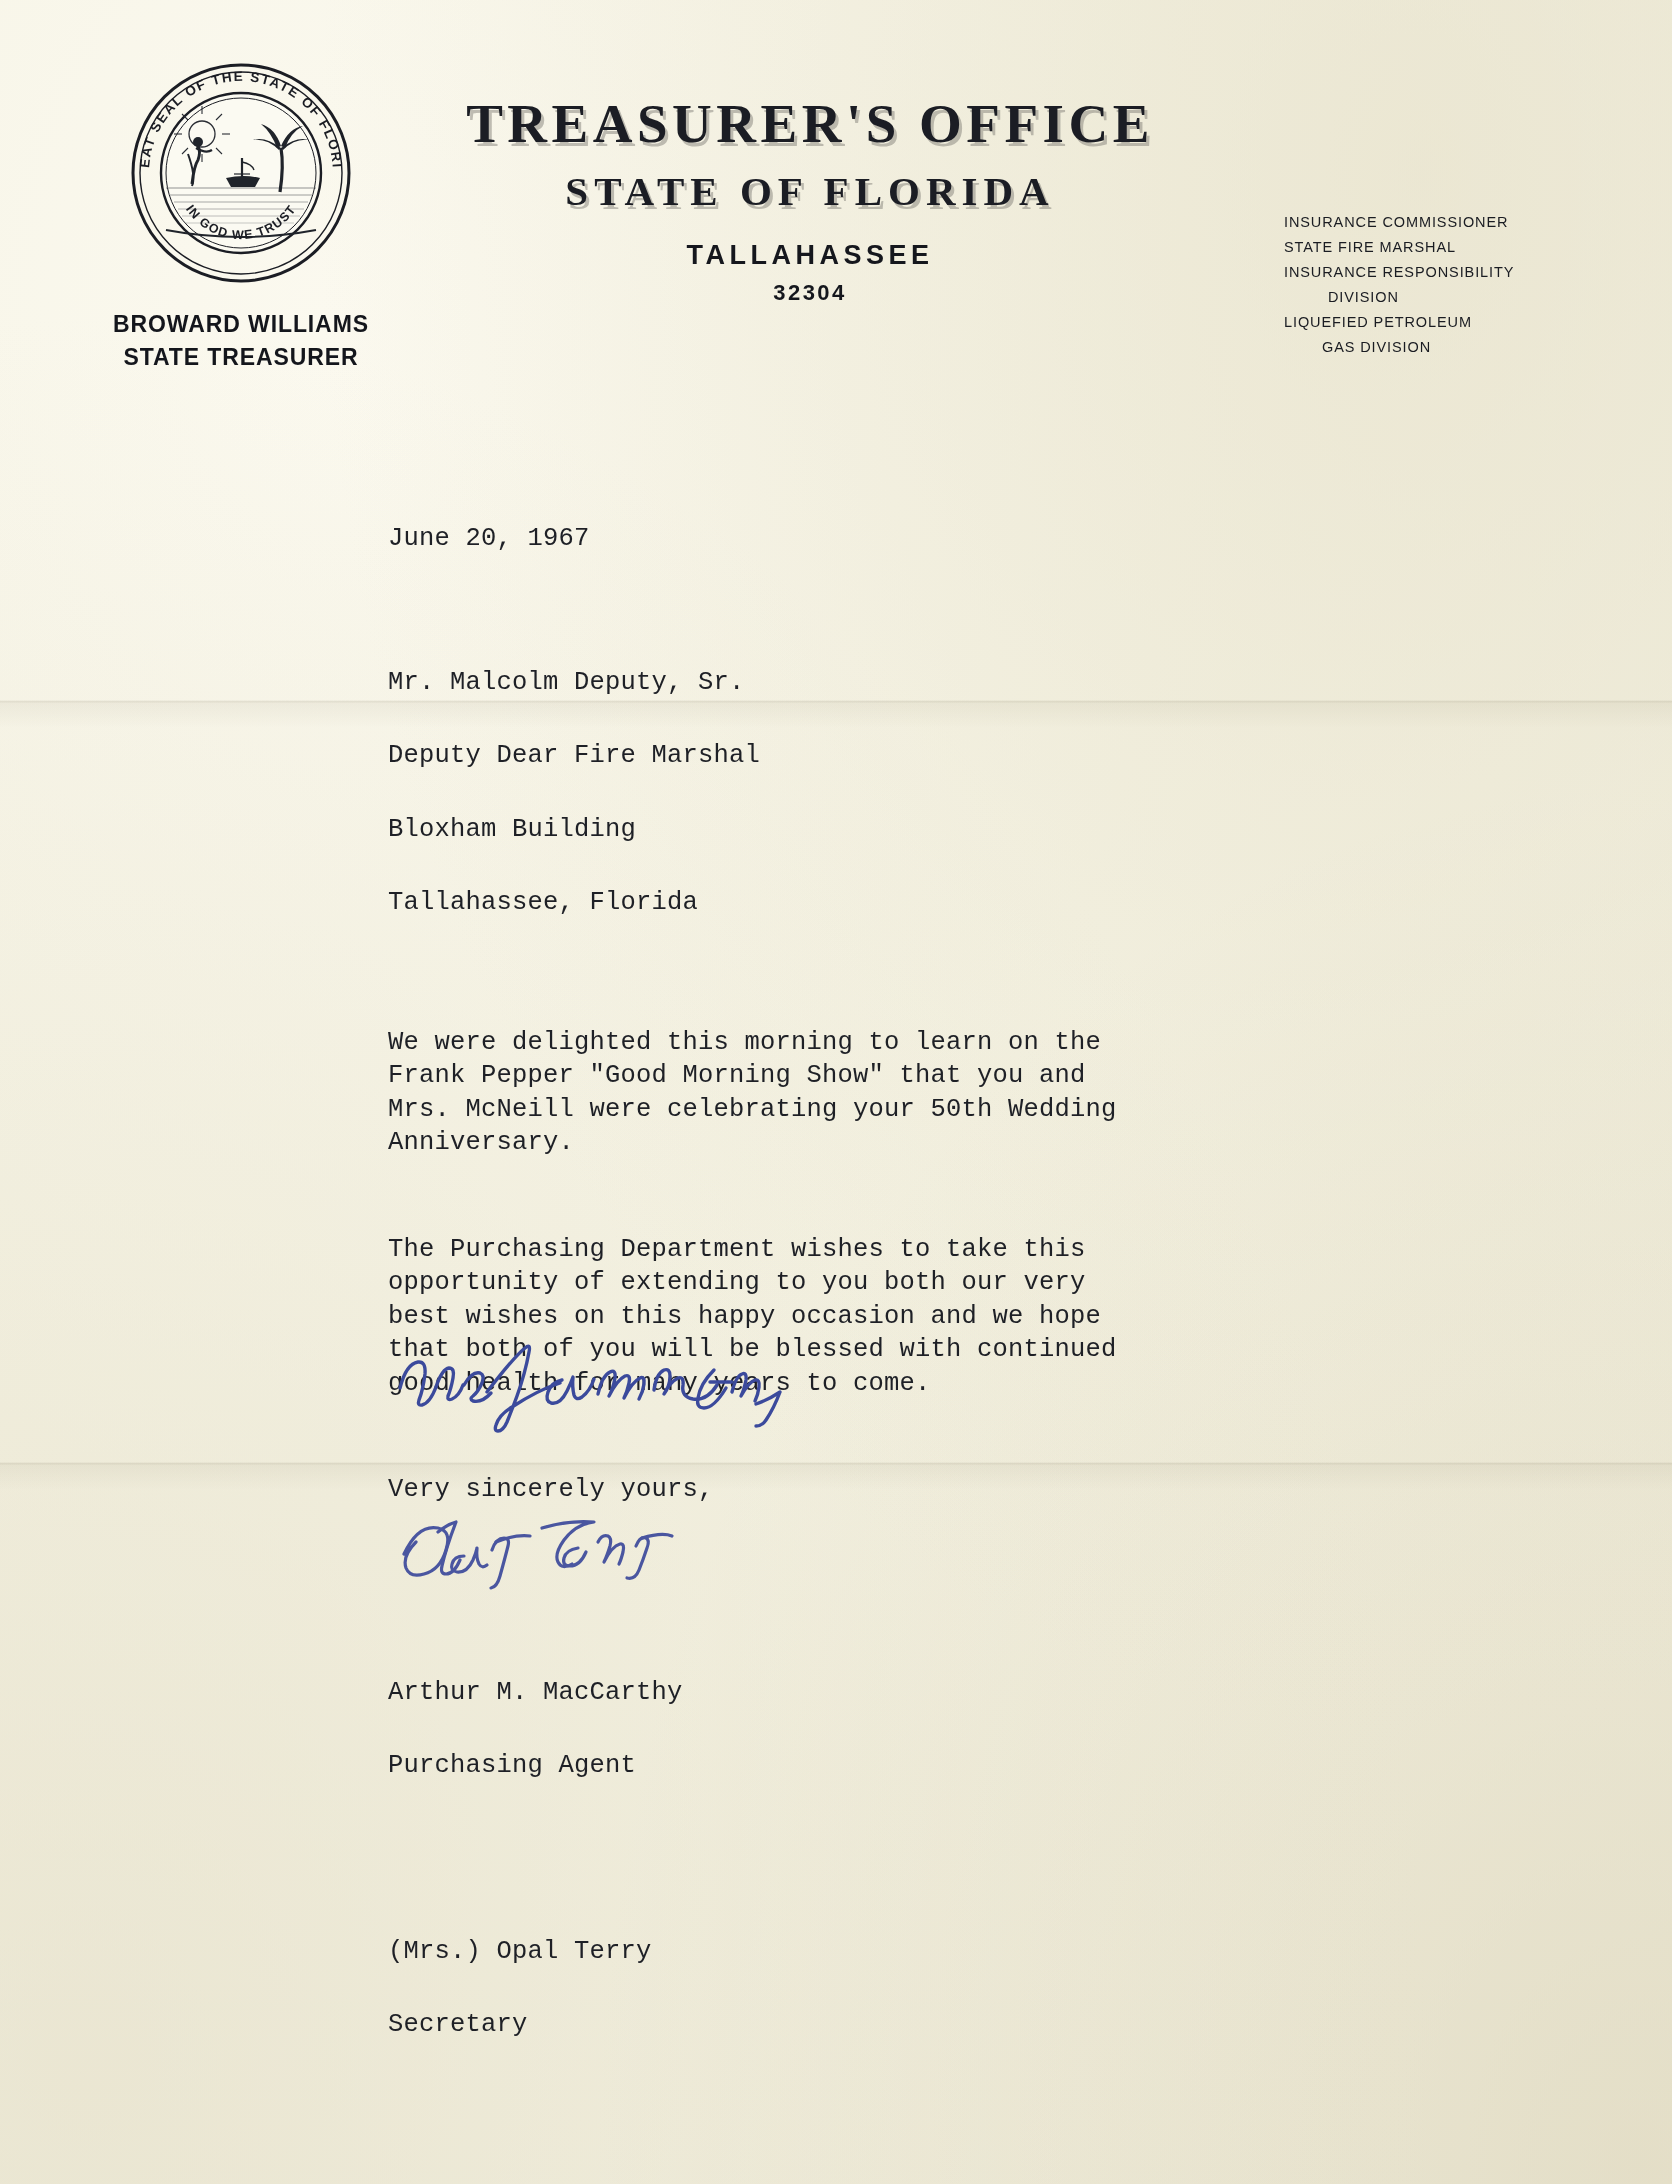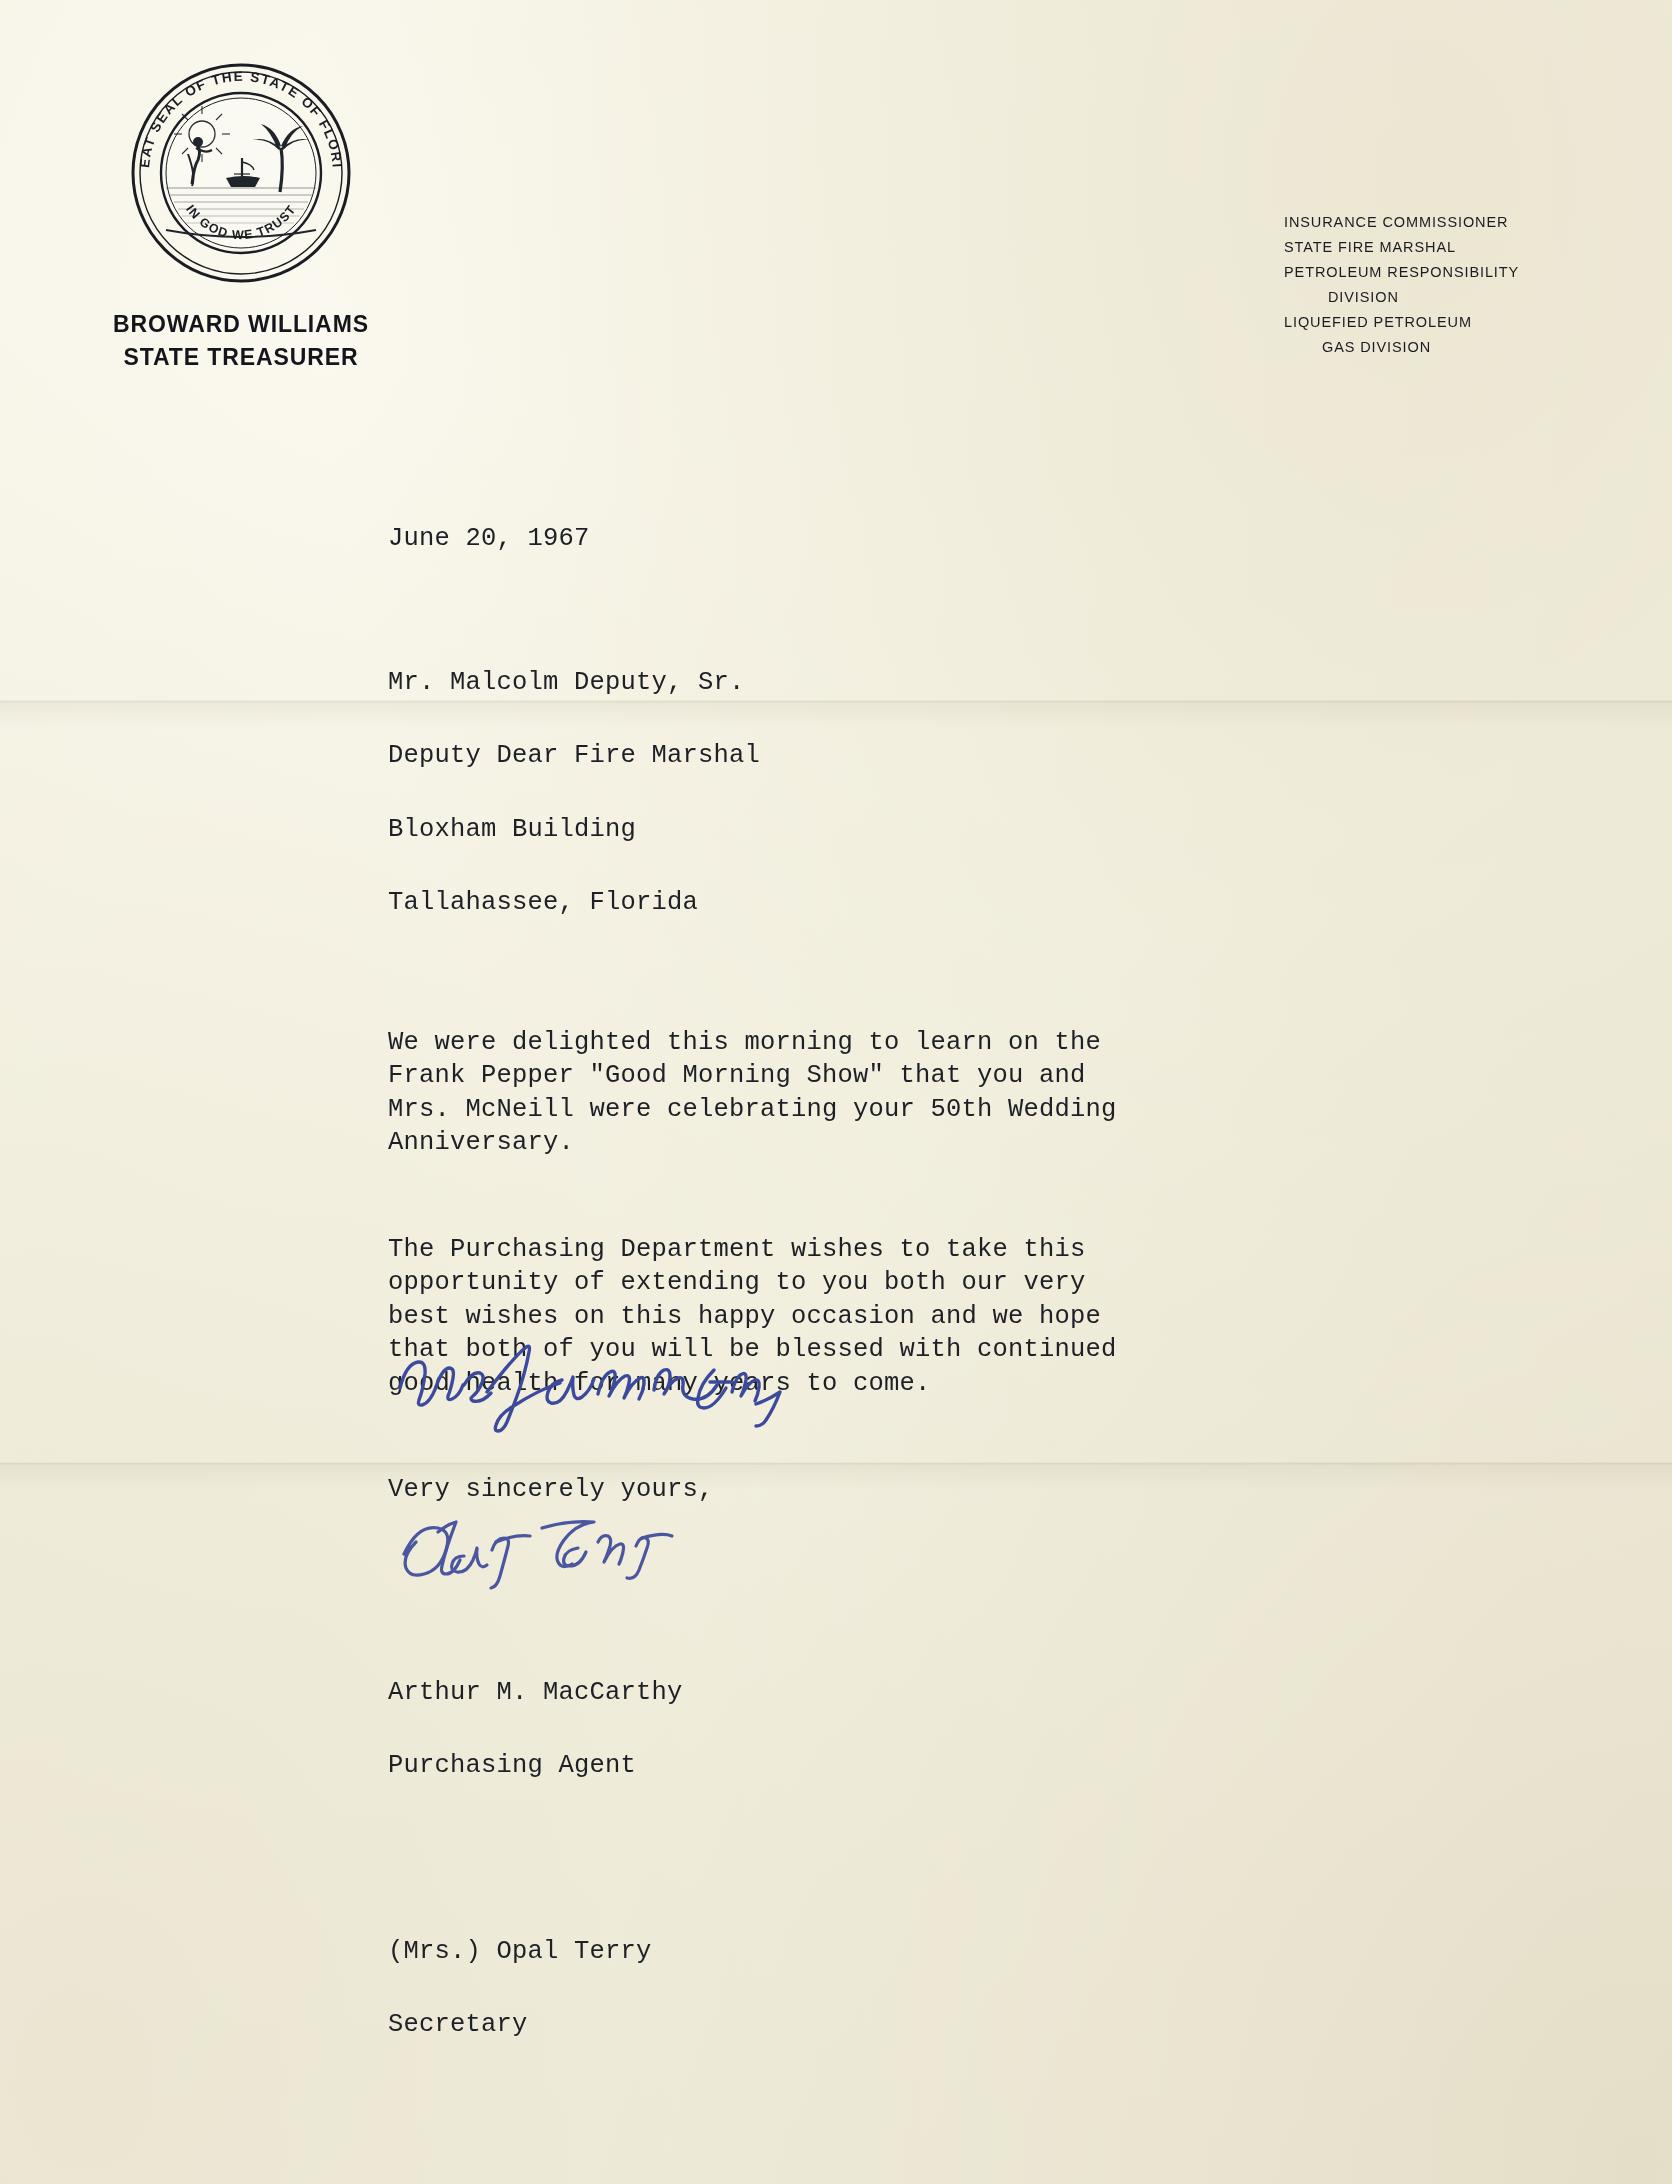--- a/index.html
+++ b/index.html
@@ -220,25 +220,31 @@
           <textPath href="#arcBot" startOffset="50%" text-anchor="middle">IN GOD WE TRUST</textPath>
         </text>
       </svg>
     </div>
 
     <div class="seal-caption">
       <div>BROWARD WILLIAMS</div>
       <div>STATE TREASURER</div>
     </div>
 
+    <div class="masthead">
+      <div class="mast-line1">TREASURER'S OFFICE</div>
+      <div class="mast-line2">STATE OF FLORIDA</div>
+      <div class="mast-city">TALLAHASSEE</div>
+      <div class="mast-zip">32304</div>
+    </div>
 
     <div class="divisions">
       <div>INSURANCE COMMISSIONER</div>
       <div>STATE FIRE MARSHAL</div>
-      <div>PETROLEUM RESPONSIBILITY</div>
+      <div>INSURANCE RESPONSIBILITY</div>
       <div class="indent">DIVISION</div>
       <div>LIQUEFIED PETROLEUM</div>
       <div class="indent2">GAS DIVISION</div>
     </div>
   </div>
 
   <div class="body-text">
     <div class="blk">June 20, 1967</div>
     <div class="gap-xl"></div>
     <div class="blk">Mr. Malcolm Deputy, Sr.</div>

